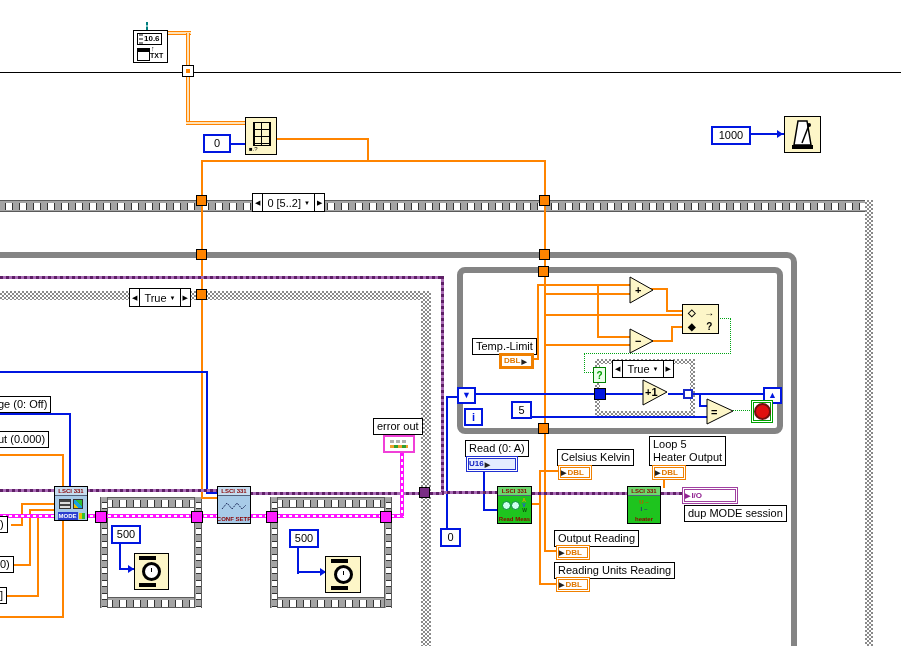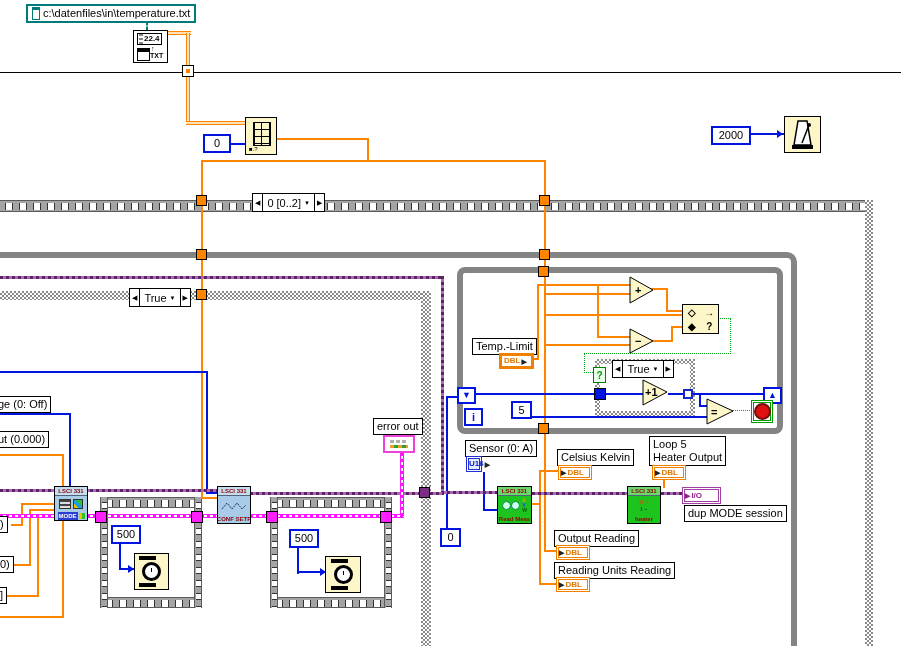--- a/index.html
+++ b/index.html
@@ -221,58 +221,54 @@
   <div class="tun tun-m" style="left:380px;top:511px;width:12px;height:12px;z-index:3"></div>
   <div class="sq" style="left:182px;top:65px;width:12px;height:12px;border:1px solid #000;background:#fff;z-index:3">
     <span class="ab" style="left:3px;top:3px;width:4px;height:4px;background:#ff8400"></span>
   </div>
   <div class="tun tun-b" style="left:594px;top:388px;width:12px;height:12px;z-index:3"></div>
   <div class="sq" style="left:683px;top:389px;width:10px;height:10px;border:2px solid #1828c8;background:#fff;z-index:3"></div>
   <div class="sq" style="left:593px;top:367px;width:13px;height:16px;border:1px solid #008000;background:#eaffea;text-align:center;font:bold 10px/15px 'Liberation Sans',sans-serif;color:#00a000;z-index:4">
     <span>?</span>
   </div>
 
-  <div class="lbl" style="left:26px;top:4px;border:2px solid #007a7a;padding:1px 4px;display:flex;align-items:center;gap:3px">
-    <span style="width:6px;height:9px;border:1px solid #007a7a;border-top:3px solid #007a7a;display:inline-block"></span>
-    <span>c:\datenfiles\in\temperature.txt</span>
-  </div>
 
   <div class="sq" style="left:133px;top:30px;width:35px;height:33px;border:1px solid #000;background:#fff">
     <span class="ab" style="left:3px;top:2px;border:1px solid #000;font:bold 8px/10px 'Liberation Sans',sans-serif;padding:0 1px;display:flex;gap:1px">
       <span style="display:inline-block;width:4px;background:repeating-linear-gradient(180deg,#888 0 2px,#fff 2px 4px)"></span>
-      <span>22.4</span>
+      <span>10.6</span>
     </span>
     <span class="ab" style="left:3px;top:17px;width:11px;height:11px;border:1px solid #000;background:linear-gradient(180deg,#000 0 3px,#fff 3px)"></span>
     <span class="ab" style="left:17px;top:14px;font:bold 7px 'Liberation Sans',sans-serif">↑</span>
     <span class="ab" style="left:16px;top:21px;font:bold 7px 'Liberation Sans',sans-serif">TXT</span>
   </div>
 
   <div class="sq" style="left:245px;top:117px;width:32px;height:38px;border:1px solid #000;background:#fdf6c8">
     <span class="ab" style="left:7px;top:4px;width:16px;height:22px;background:
       linear-gradient(90deg,#000 0 1px,transparent 1px),
       repeating-linear-gradient(90deg,transparent 0 7px,#000 7px 8px),
       repeating-linear-gradient(180deg,transparent 0 6px,#000 6px 7px);border:1px solid #000"></span>
     <span class="ab" style="left:3px;top:28px;font:6px 'Liberation Sans',sans-serif">■.?</span>
   </div>
   <div class="const" style="left:203px;top:134px;width:20px;height:15px"><span>0</span></div>
 
-  <div class="const" style="left:711px;top:126px;width:32px;height:15px"><span>2000</span></div>
+  <div class="const" style="left:711px;top:126px;width:32px;height:15px"><span>1000</span></div>
   <div class="sq" style="left:784px;top:116px;width:37px;height:37px;border:1px solid #000;background:#fdf6c8">
     <svg width="35" height="35" viewBox="0 0 35 35">
       <polygon points="13,4 22,4 26,28 9,28" fill="#fff" stroke="#000" stroke-width="1.5"></polygon>
       <line x1="17" y1="26" x2="24" y2="8" stroke="#000" stroke-width="1.5"></line>
       <rect x="7" y="28" width="21" height="4" fill="#000"></rect>
       <circle cx="24" cy="8" r="2" fill="#000"></circle>
     </svg>
   </div>
 
   <div class="sel" style="left:252px;top:193px;height:19px">
     <span class="cap">◀</span>
     <span class="mid">
-        <span>0 [0..2]</span>
+        <span>0 [5..2]</span>
         <span class="dd">▼</span>
       </span>
     <span class="cap">▶</span>
   </div>
   <div class="sel" style="left:129px;top:288px;height:19px">
     <span class="cap">◀</span>
     <span class="mid">
         <span>True</span>
         <span class="dd">▼</span>
       </span>
@@ -333,22 +329,22 @@
   <div class="sq" style="left:464px;top:408px;width:19px;height:18px;border:2px solid #0016e0;background:#fff;text-align:center;font:bold 11px/14px 'Liberation Sans',sans-serif;color:#0016e0">
     <span>i</span>
   </div>
   <div class="const" style="left:511px;top:401px;width:13px;height:14px"><span>5</span></div>
   <div class="const" style="left:440px;top:528px;width:13px;height:15px"><span>0</span></div>
 
   <div class="sq" style="left:751px;top:400px;width:22px;height:23px;border:1px solid #00a000;box-shadow:inset 0 0 0 1px #fff,inset 0 0 0 2px #00a000;background:#fff;display:flex;align-items:center;justify-content:center">
     <span class="stopdot"></span>
   </div>
 
-  <div class="lbl" style="left:465px;top:440px"><span>Sensor (0: A)</span></div>
-  <div class="term t-u16" style="left:466px;top:456px;width:16px;height:16px">
+  <div class="lbl" style="left:465px;top:440px"><span>Read (0: A)</span></div>
+  <div class="term t-u16" style="left:466px;top:456px;width:52px;height:16px">
     <span class="ttxt">U16</span>
     <span class="tarr">▶</span>
   </div>
 
   <div class="lbl" style="left:557px;top:449px"><span>Celsius Kelvin</span></div>
   <div class="term t-dbl" style="left:558px;top:465px;width:34px;height:15px">
     <span class="tarr">▶</span>
     <span class="ttxt">DBL</span>
   </div>
 
@@ -376,21 +372,21 @@
 
   <div class="vi green-vi" style="left:627px;top:486px;width:34px;height:38px">
     <span class="hd">LSCI 331</span>
     <span class="mid" style="flex-direction:column;font:bold 6px/7px 'Liberation Sans',sans-serif">
       <span style="color:#c85000">U ~</span>
       <span style="color:#203080">I ~</span>
     </span>
     <span class="ft">heater</span>
   </div>
 
-  <div class="term t-io" style="left:682px;top:487px;width:39px;height:17px">
+  <div class="term t-io" style="left:682px;top:487px;width:56px;height:17px">
     <span class="tarr" style="color:#902090">▶</span>
     <span class="ttxt">I/O</span>
   </div>
   <div class="lbl" style="left:684px;top:505px"><span>dup MODE session</span></div>
 
   <div class="lbl" style="left:554px;top:530px"><span>Output Reading</span></div>
   <div class="term t-dbl" style="left:556px;top:545px;width:34px;height:15px">
     <span class="tarr">▶</span>
     <span class="ttxt">DBL</span>
   </div>

